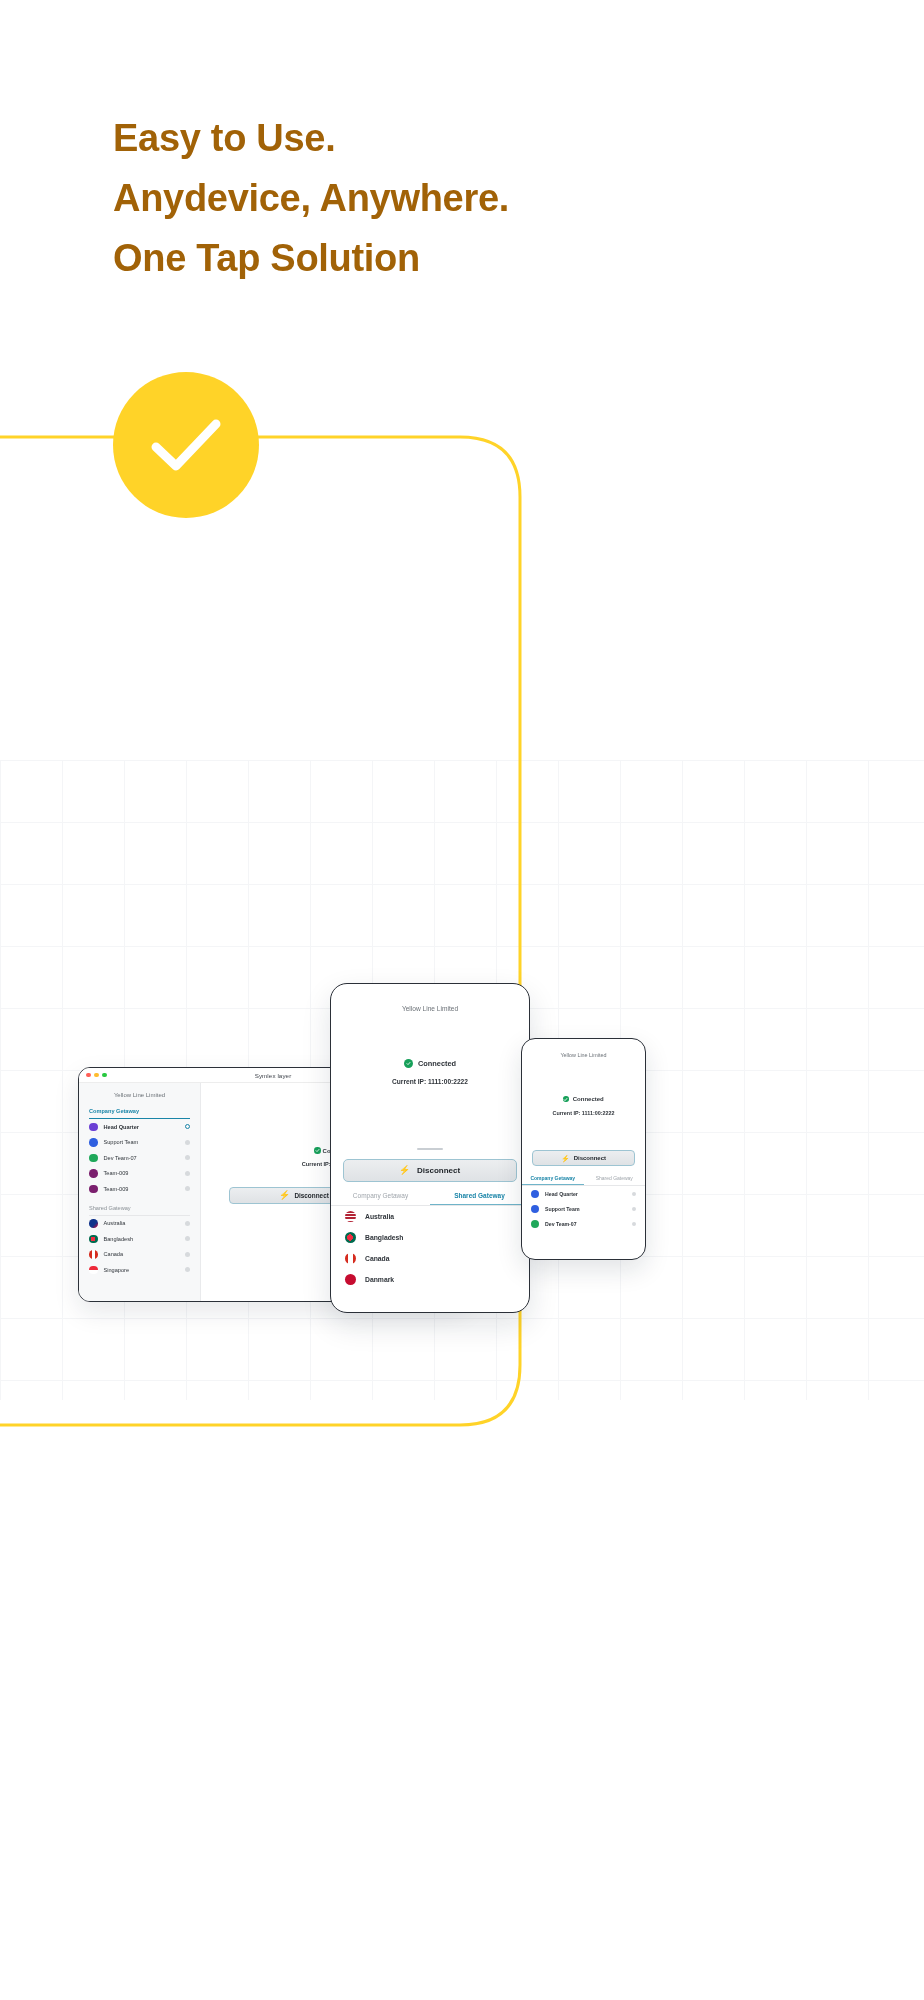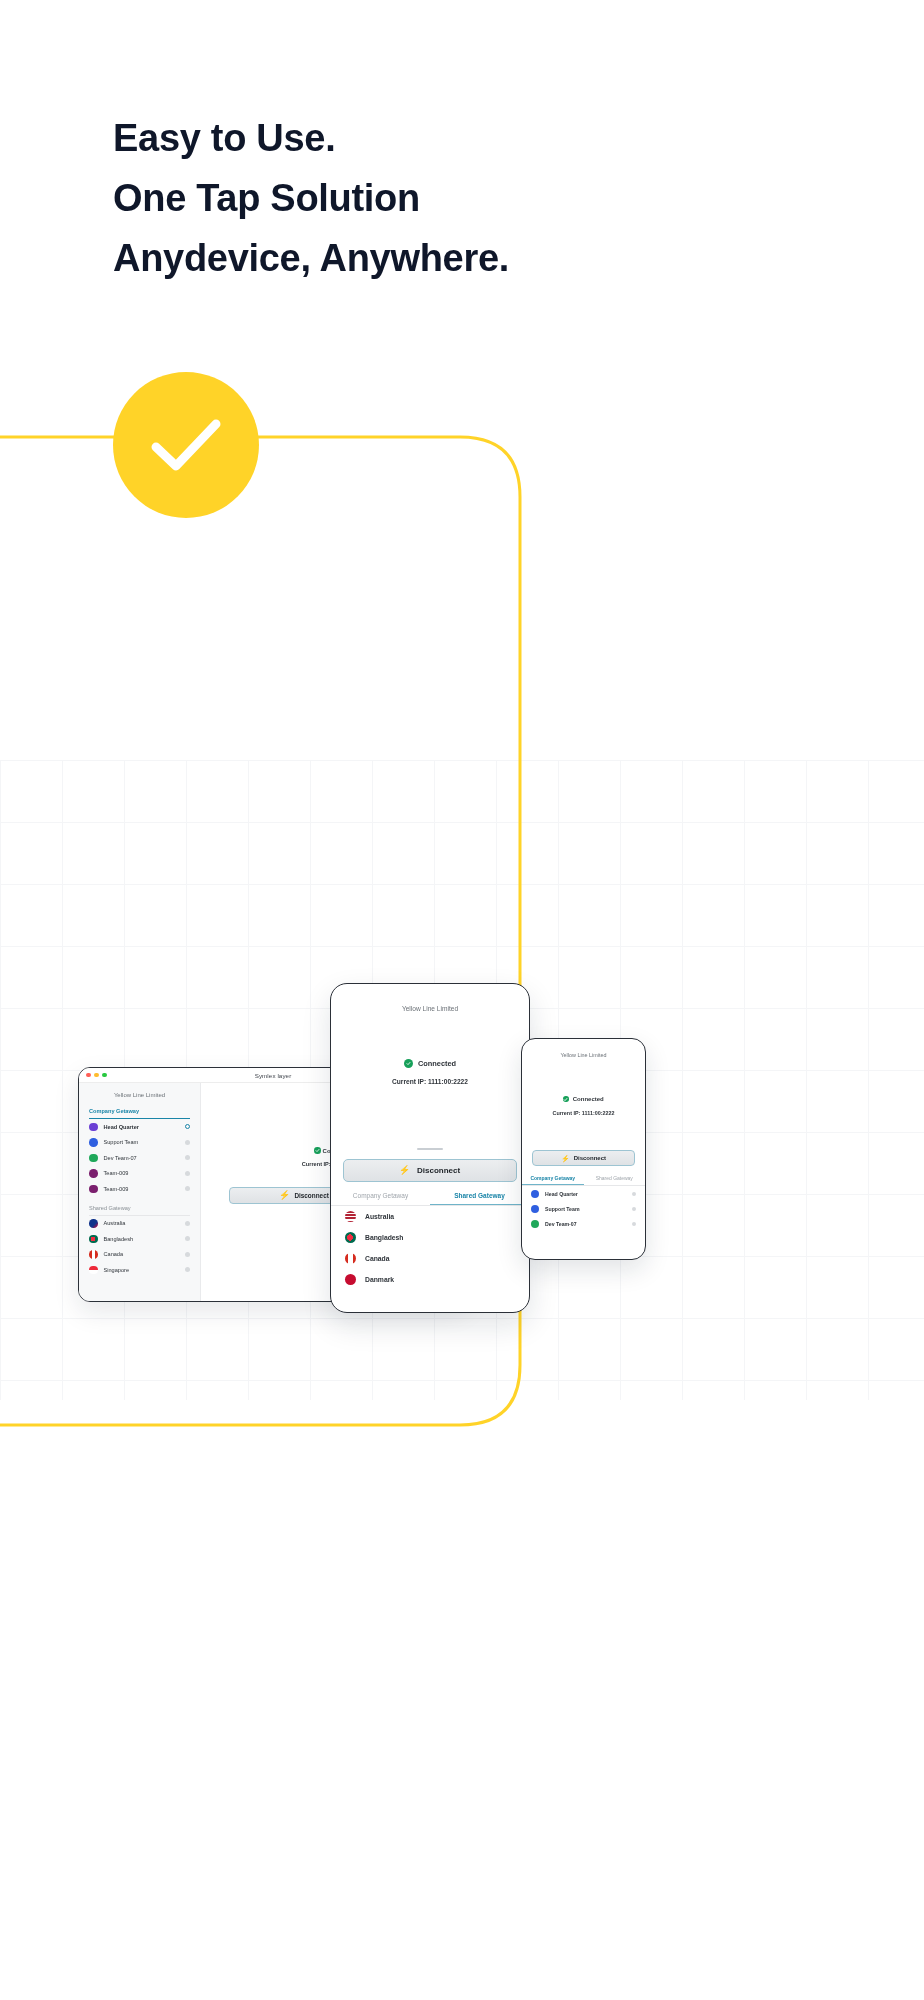--- a/index.html
+++ b/index.html
@@ -17,21 +17,21 @@
     background-image:
       linear-gradient(to right, #f4f5f7 1px, transparent 1px),
       linear-gradient(to bottom, #f4f5f7 1px, transparent 1px);
     background-size: 62px 62px;
     pointer-events: none;
   }
 
   
   .headline {
     position: absolute; left: 113px; top: 108px; width: 700px;
-    color: #0f172a;
+    color: #a16207;
     font-size: 38px; font-weight: bold; line-height: 60px;
     letter-spacing: -0.3px;
   }
   .headline div { white-space: nowrap; }
 
   
   .route { position: absolute; left: 0; top: 400px; width: 924px; height: 1070px; pointer-events: none; }
 
   
   .check-badge {
@@ -150,22 +150,22 @@
 <div class="page">
 
   <div class="bg-grid"></div>
 
   <svg class="route" viewBox="0 0 924 1070" preserveAspectRatio="none">
     <path d="M0,37 L460,37 Q520,37 520,97 L520,965 Q520,1025 460,1025 L0,1025" fill="none" stroke="#FFD328" stroke-width="3"></path>
   </svg>
 
   <div class="headline">
     <div>Easy to Use.</div>
+    <div>Anydevice, Anywhere.</div>
     <div>One Tap Solution</div>
-    <div>Anydevice, Anywhere.</div>
   </div>
 
   <div class="check-badge">
     <svg width="72" height="56" viewBox="0 0 72 56">
       <path d="M6 30 L26 49 L66 7" fill="none" stroke="#fff" stroke-width="9" stroke-linecap="round" stroke-linejoin="round"></path>
     </svg>
   </div>
 
   <div class="devices">
 

